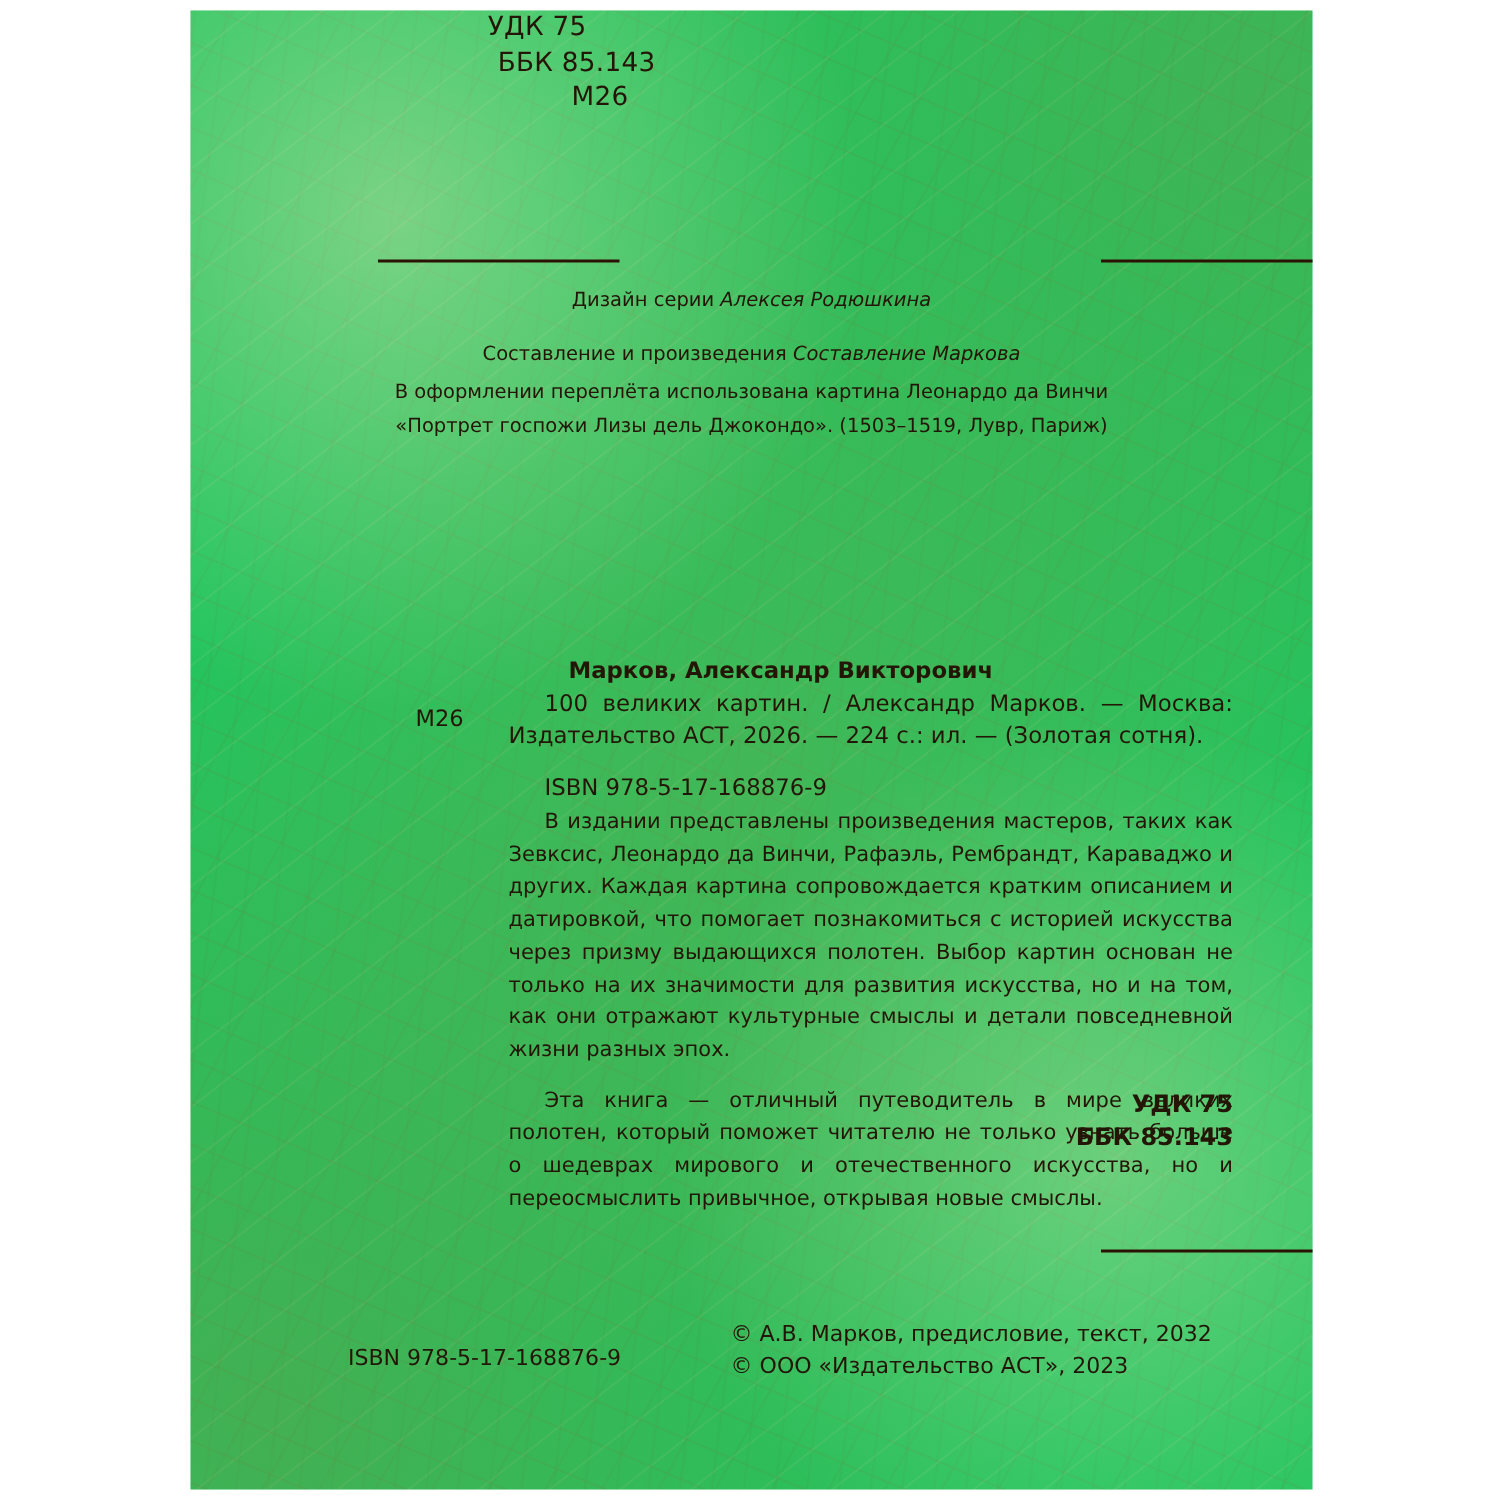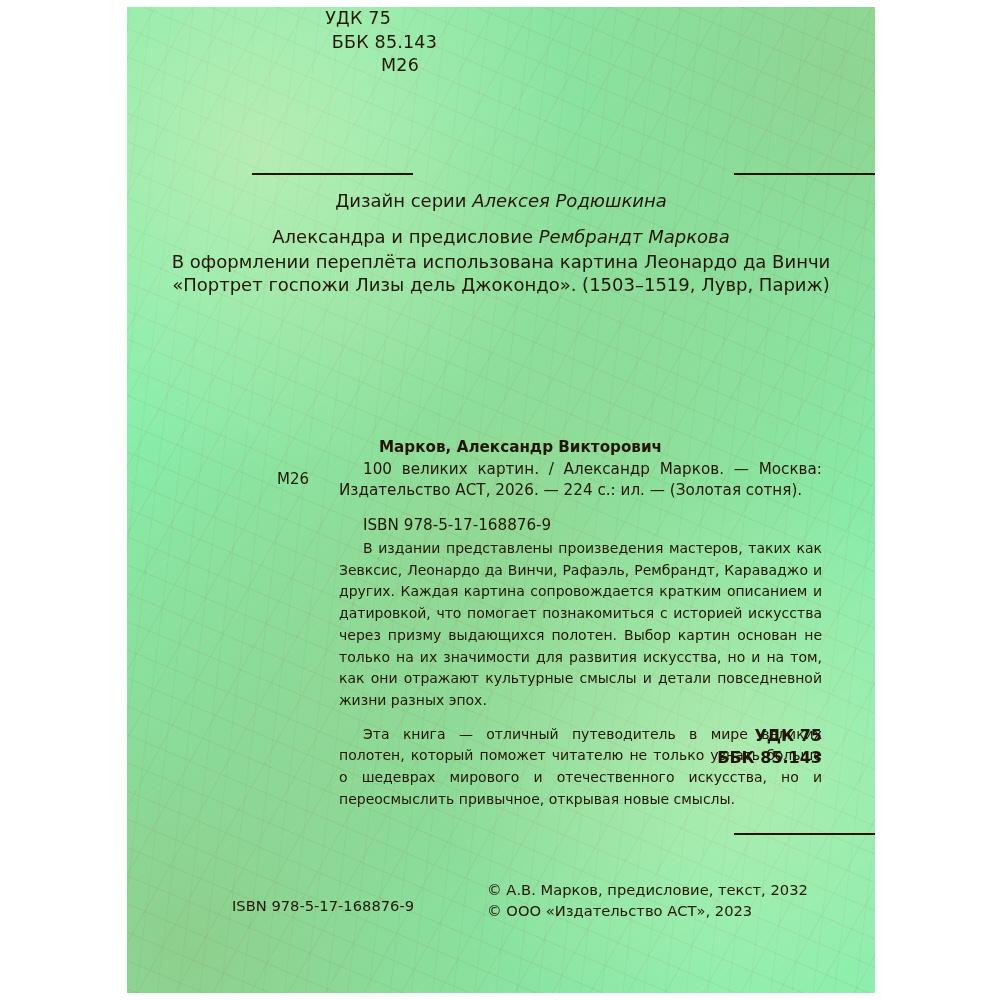--- a/index.html
+++ b/index.html
@@ -19,21 +19,21 @@
     background: #ffffff;
   }
 
   
   #book-page {
     position: absolute;
     left: 127px;
     top: 7px;
     width: 748px;
     height: 986px;
-    background-color: #86efac;
+    background-color: #22c55e;
     overflow: hidden;
     color: #2a1a0c;
   }
 
   
   #book-page::before {
     content: "";
     position: absolute;
     inset: -20%;
     pointer-events: none;
@@ -99,21 +99,21 @@
   #rule-top-left  { left: 125px; top: 166px; width: 161px; }
   #rule-top-right { left: 607px; top: 166px; width: 161px; }
   #rule-bottom    { left: 607px; top: 826px; width: 161px; }
 
   
   .credits {
     position: absolute;
     left: 0;
     right: 0;
     text-align: center;
-    font-size: 18px;
+    font-size: 13px;
     line-height: 21px;
     color: #241606;
   }
   .credits i { font-style: italic; }
 
   #credit-design { top: 183px; }
   #credit-compile { top: 219px; }
   #credit-cover { top: 244px; line-height: 22.5px; }
   #credit-photo  { top: 310px; line-height: 22.5px; }
 
@@ -209,21 +209,21 @@
 
       <div class="rule" id="rule-top-left"></div>
       <div class="rule" id="rule-top-right"></div>
       <div class="rule" id="rule-bottom"></div>
 
       <div class="credits" id="credit-design">
         <span>Дизайн серии </span><i>Алексея Родюшкина</i>
       </div>
 
       <div class="credits" id="credit-compile">
-        <span>Александра и предисловие </span><i>Рембрандт Маркова</i>
+        <span>Составление и произведения </span><i>Составление Маркова</i>
       </div>
 
       <div class="credits" id="credit-cover">
         <div>В оформлении переплёта использована картина Леонардо да Винчи</div>
         <div>«Портрет госпожи Лизы дель Джокондо». (1503–1519, Лувр, Париж)</div>
       </div>
 
 
       <div id="cip-block">
         <div id="cip-marker">М26</div>

